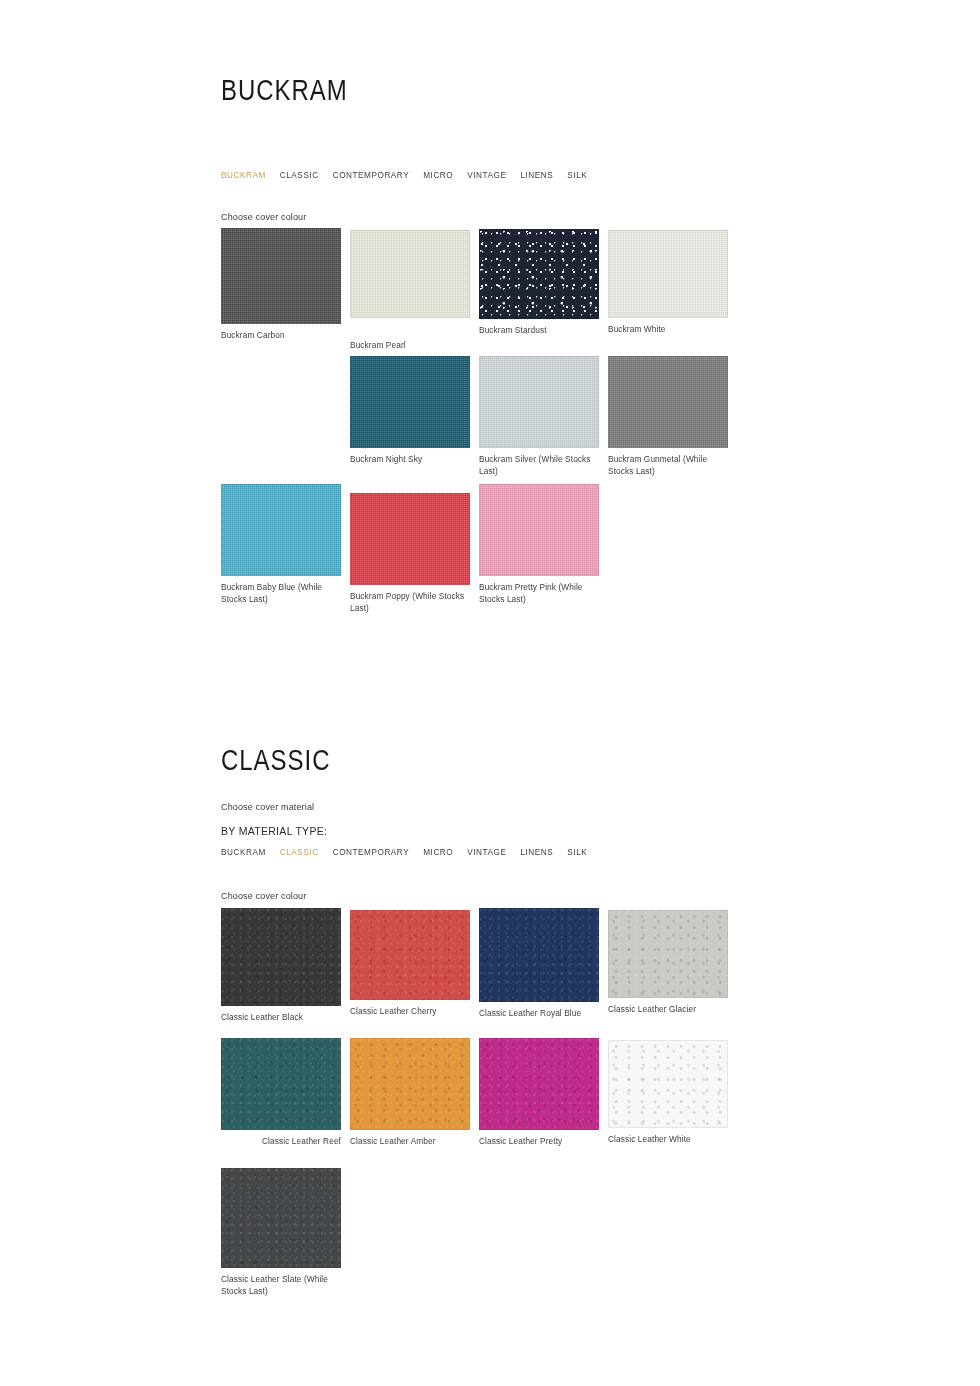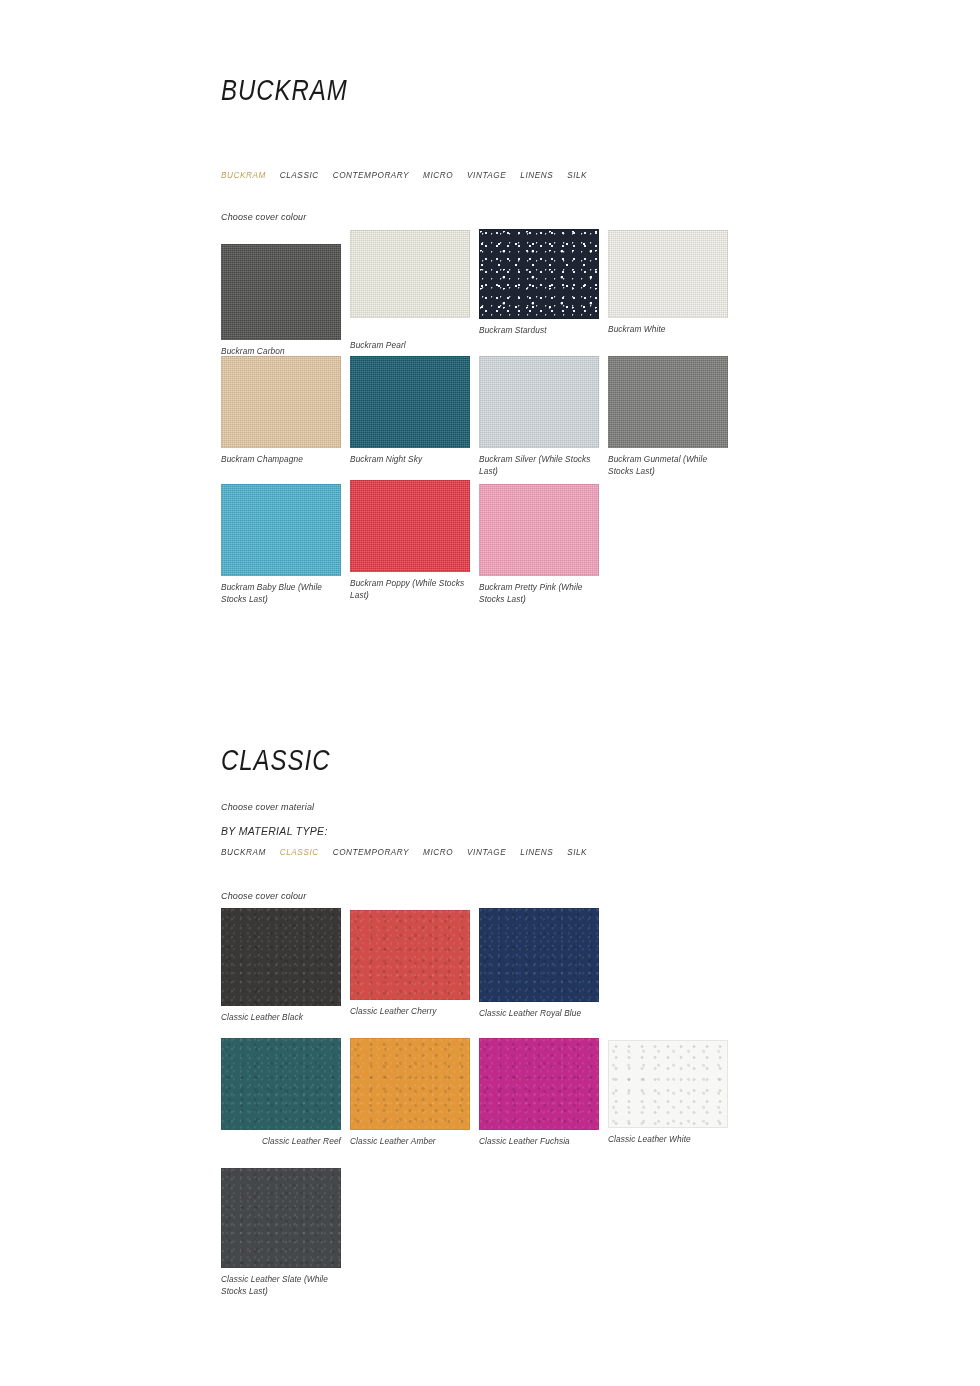--- a/index.html
+++ b/index.html
@@ -13,21 +13,20 @@
     position: relative;
     font-family: "Liberation Sans", sans-serif;
     color: #2c2c2c;
     overflow: hidden;
   }
 
   .page {
     position: relative;
     width: 980px;
     height: 1058px;
-    font-style: italic;
   }
 
   
   .section-title {
     position: absolute;
     left: 221px;
     font-family: "Liberation Sans Narrow", "Liberation Sans", sans-serif;
     font-size: 30px;
     letter-spacing: 1.2px;
     font-weight: 400;
@@ -166,57 +165,53 @@
       <a class="nav-link">CONTEMPORARY</a>
       <a class="nav-link">MICRO</a>
       <a class="nav-link">VINTAGE</a>
       <a class="nav-link">LINENS</a>
       <a class="nav-link">SILK</a>
     </nav>
 
   <div class="helper-label" id="label-choose-colour-1">Choose cover colour</div>
 
   <div class="swatch-grid" id="grid-buckram" style="height: 384px;">
-      <div class="swatch-cell col0" style="top: 16px;">
+      <div class="swatch-cell col0" style="top: 0px;">
         <div class="swatch-img swatch-border-light tex-weave" style="background: rgb(78, 78, 77); height: 96px; margin-top: 0px;"></div>
         <div class="swatch-caption" style="margin-top: 6px;">Buckram Carbon</div>
       </div>
       <div class="swatch-cell col1" style="top: 0px;">
         <div class="swatch-img swatch-border-light tex-weave" style="background: rgb(238, 236, 225); height: 88px; margin-top: 2px;"></div>
         <div class="swatch-caption" style="margin-top: 22px;">Buckram Pearl</div>
       </div>
       <div class="swatch-cell col2" style="top: 0px;">
         <div class="swatch-img swatch-border-light tex-stars" style="background: rgb(31, 36, 51); height: 90px; margin-top: 1px;"></div>
         <div class="swatch-caption" style="margin-top: 6px;">Buckram Stardust</div>
       </div>
       <div class="swatch-cell col3" style="top: 0px;">
         <div class="swatch-img swatch-border-light tex-weave" style="background: rgb(241, 239, 232); height: 88px; margin-top: 2px;"></div>
         <div class="swatch-caption" style="margin-top: 6px;">Buckram White</div>
       </div>
-      <div class="swatch-cell col0" style="top: 128px;">
-        <div class="swatch-img swatch-border-light tex-weave" style="background: rgb(227, 199, 163); height: 92px; margin-top: 0px;"></div>
-        <div class="swatch-caption" style="margin-top: 6px;">Buckram Champagne</div>
-      </div>
       <div class="swatch-cell col1" style="top: 128px;">
         <div class="swatch-img swatch-border-light tex-weave" style="background: rgb(23, 91, 110); height: 92px; margin-top: 0px;"></div>
         <div class="swatch-caption" style="margin-top: 6px;">Buckram Night Sky</div>
       </div>
       <div class="swatch-cell col2" style="top: 128px;">
         <div class="swatch-img swatch-border-light tex-weave" style="background: rgb(210, 217, 222); height: 92px; margin-top: 0px;"></div>
         <div class="swatch-caption" style="margin-top: 6px;">Buckram Silver (While Stocks Last)</div>
       </div>
       <div class="swatch-cell col3" style="top: 128px;">
         <div class="swatch-img swatch-border-light tex-weave" style="background: rgb(123, 123, 120); height: 92px; margin-top: 0px;"></div>
         <div class="swatch-caption" style="margin-top: 6px;">Buckram Gunmetal (While Stocks Last)</div>
       </div>
       <div class="swatch-cell col0" style="top: 256px;">
         <div class="swatch-img swatch-border-light tex-weave" style="background: rgb(76, 177, 205); height: 92px; margin-top: 0px;"></div>
         <div class="swatch-caption" style="margin-top: 6px;">Buckram Baby Blue (While Stocks Last)</div>
       </div>
-      <div class="swatch-cell col1" style="top: 252px;">
+      <div class="swatch-cell col1" style="top: 265px;">
         <div class="swatch-img swatch-border-light tex-weave" style="background: rgb(229, 57, 70); height: 92px; margin-top: 0px;"></div>
         <div class="swatch-caption" style="margin-top: 6px;">Buckram Poppy (While Stocks Last)</div>
       </div>
       <div class="swatch-cell col2" style="top: 256px;">
         <div class="swatch-img swatch-border-light tex-weave" style="background: rgb(244, 162, 188); height: 92px; margin-top: 0px;"></div>
         <div class="swatch-caption" style="margin-top: 6px;">Buckram Pretty Pink (While Stocks Last)</div>
       </div>
     </div>
 
   <h1 class="section-title" id="title-classic">CLASSIC</h1>
@@ -243,31 +238,35 @@
         <div class="swatch-caption" style="margin-top: 6px;">Classic Leather Black</div>
       </div>
       <div class="swatch-cell col1" style="top: 0px;">
         <div class="swatch-img swatch-border-light tex-leather" style="background: rgb(208, 77, 74); height: 90px; margin-top: 2px;"></div>
         <div class="swatch-caption" style="margin-top: 6px;">Classic Leather Cherry</div>
       </div>
       <div class="swatch-cell col2" style="top: 0px;">
         <div class="swatch-img swatch-border-light tex-leather" style="background: rgb(34, 55, 95); height: 94px; margin-top: 0px;"></div>
         <div class="swatch-caption" style="margin-top: 6px;">Classic Leather Royal Blue</div>
       </div>
+      <div class="swatch-cell col3" style="top: 0px;">
+        <div class="swatch-img swatch-border-light tex-leather" style="background: rgb(201, 201, 197); height: 88px; margin-top: 2px;"></div>
+        <div class="swatch-caption" style="margin-top: 6px;">Classic Leather Glacier</div>
+      </div>
       <div class="swatch-cell col0" style="top: 130px;">
         <div class="swatch-img swatch-border-light tex-leather" style="background: rgb(45, 96, 98); height: 92px; margin-top: 0px;"></div>
         <div class="swatch-caption" style="margin-top: 6px; text-align: right;">Classic Leather Reef</div>
       </div>
       <div class="swatch-cell col1" style="top: 130px;">
         <div class="swatch-img swatch-border-light tex-leather" style="background: rgb(226, 151, 58); height: 92px; margin-top: 0px;"></div>
         <div class="swatch-caption" style="margin-top: 6px;">Classic Leather Amber</div>
       </div>
       <div class="swatch-cell col2" style="top: 130px;">
         <div class="swatch-img swatch-border-light tex-leather" style="background: rgb(191, 42, 139); height: 92px; margin-top: 0px;"></div>
-        <div class="swatch-caption" style="margin-top: 6px;">Classic Leather Fuchsia</div>
+        <div class="swatch-caption" style="margin-top: 6px;">Classic Leather Pretty</div>
       </div>
       <div class="swatch-cell col3" style="top: 130px;">
         <div class="swatch-img swatch-border-light tex-leather" style="background: rgb(247, 247, 246); height: 88px; margin-top: 2px;"></div>
         <div class="swatch-caption" style="margin-top: 6px;">Classic Leather White</div>
       </div>
       <div class="swatch-cell col0" style="top: 260px;">
         <div class="swatch-img swatch-border-light tex-leather" style="background: rgb(69, 72, 74); height: 100px; margin-top: 0px;"></div>
         <div class="swatch-caption" style="margin-top: 6px;">Classic Leather Slate (While Stocks Last)</div>
       </div>
     </div>

